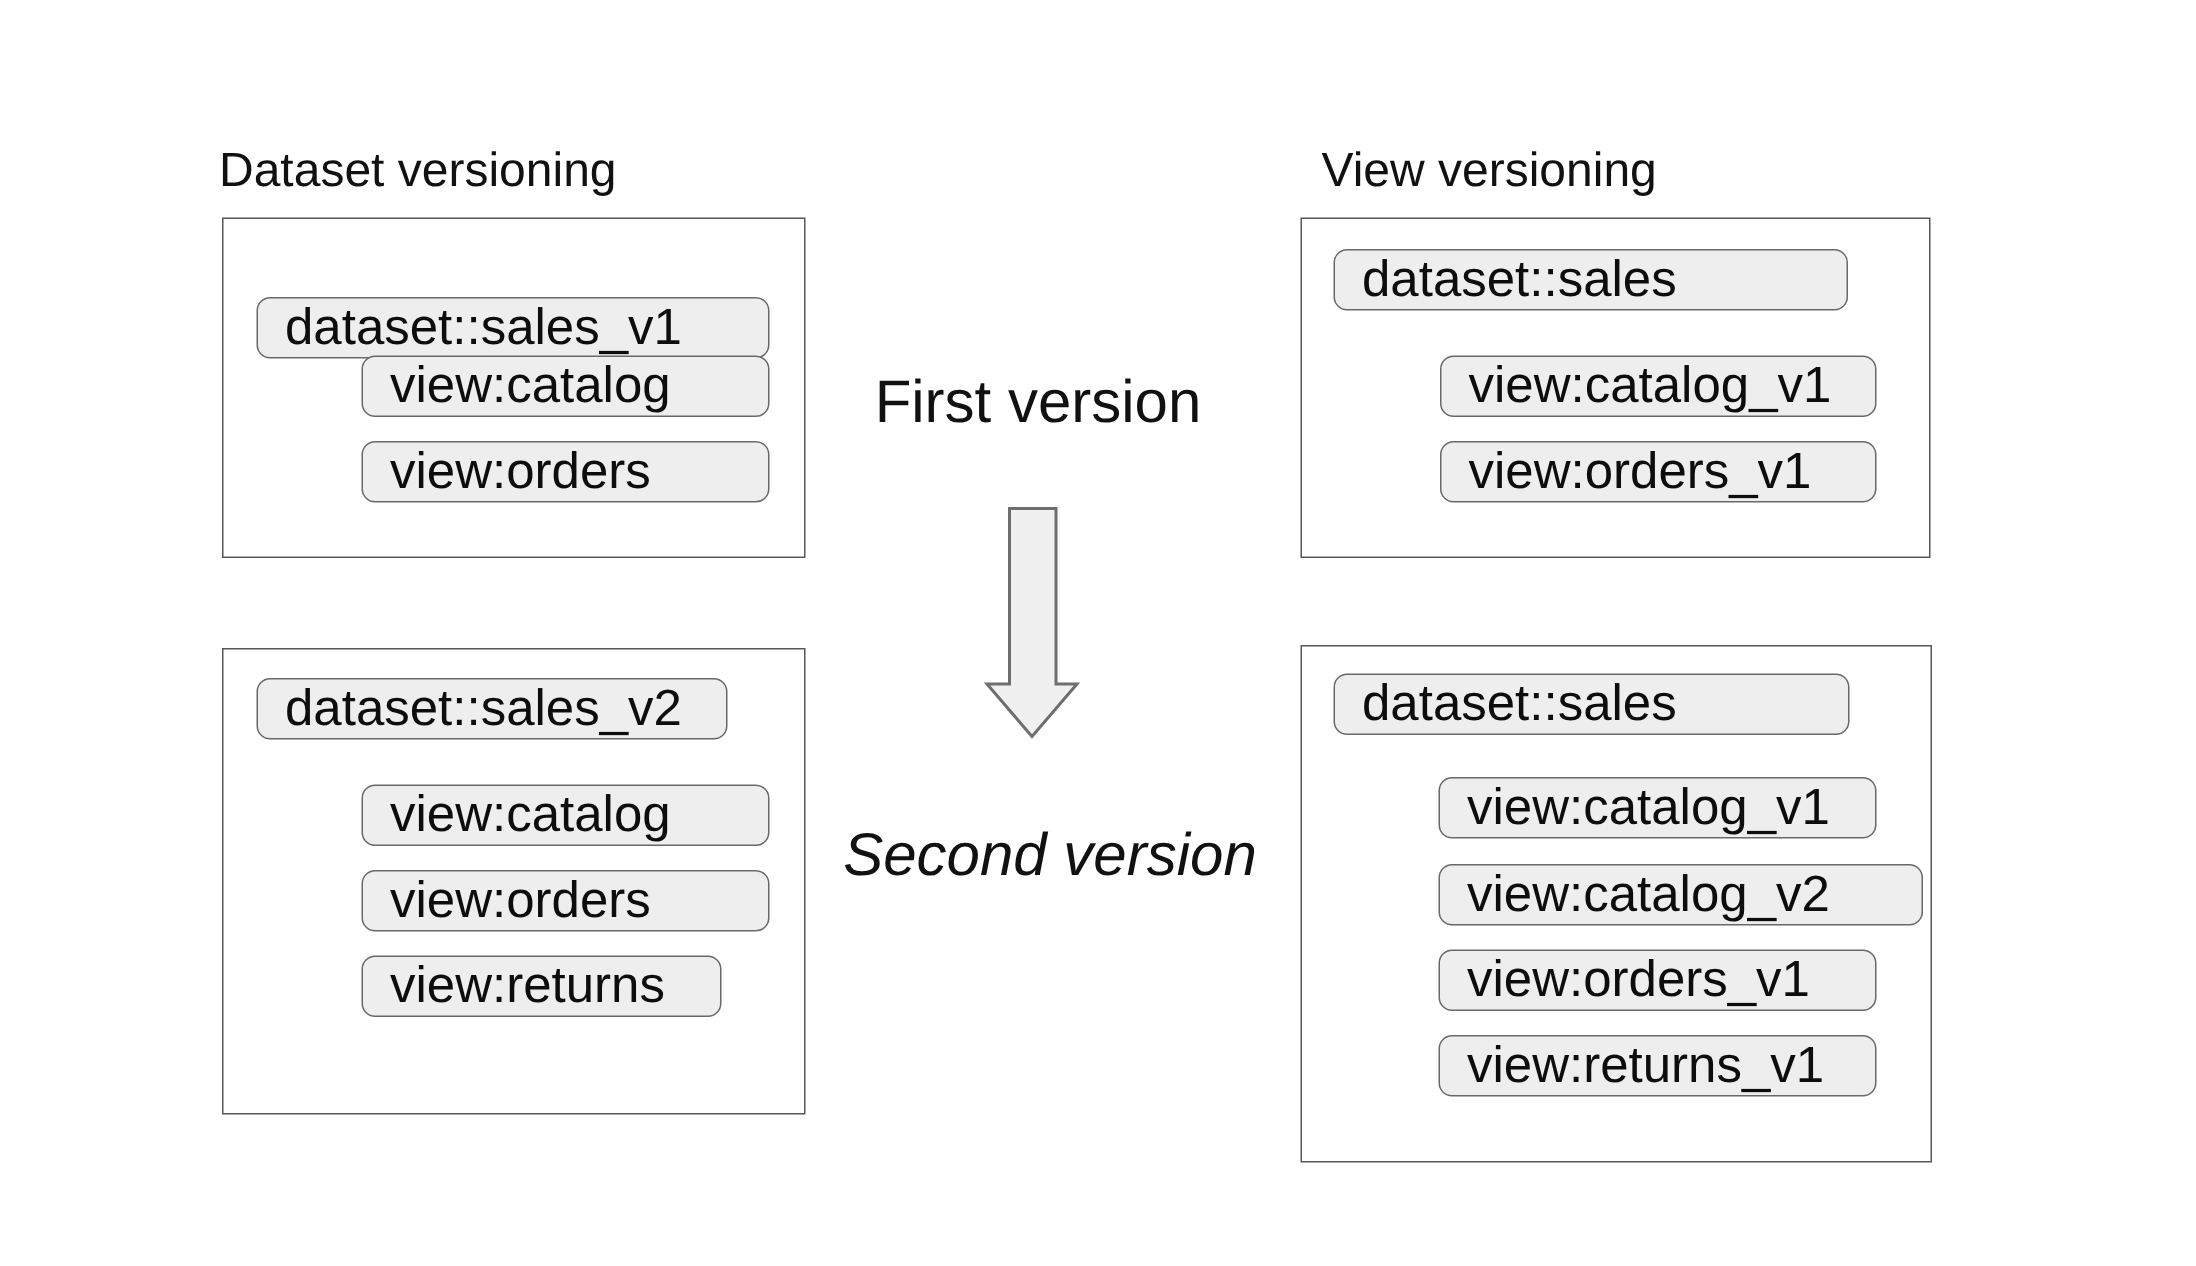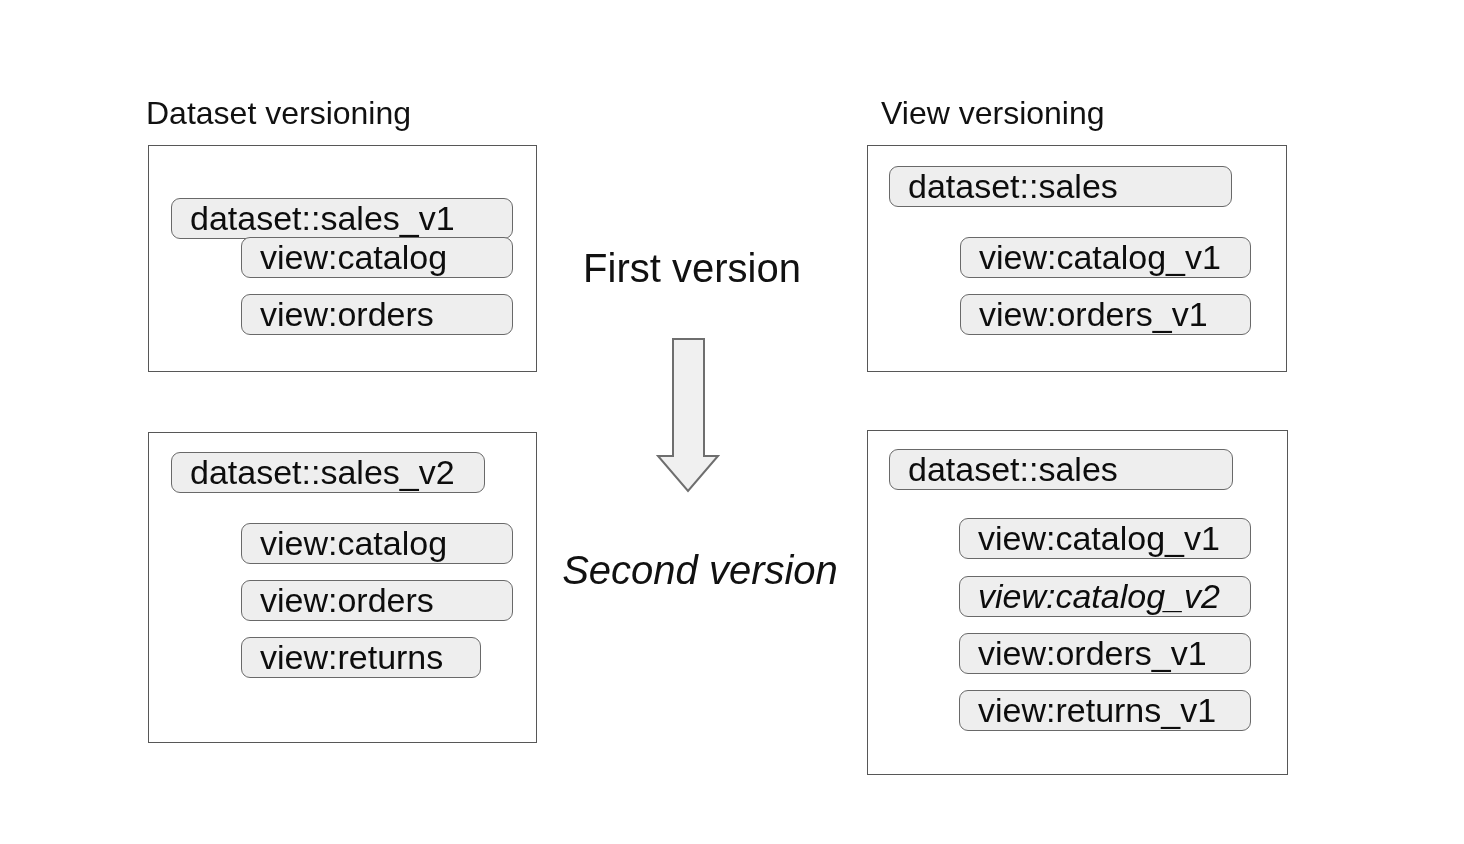--- a/index.html
+++ b/index.html
@@ -92,21 +92,21 @@
   <section class="group" style="left:148px; top:432px; width:389px; height:311px;">
     <div class="pill" style="left:22px; top:19px; width:314px;">dataset::sales_v2</div>
     <div class="pill" style="left:92px; top:90px; width:272px;">view:catalog</div>
     <div class="pill" style="left:92px; top:147px; width:272px;">view:orders</div>
     <div class="pill" style="left:92px; top:204px; width:240px;">view:returns</div>
   </section>
 
   <section class="group" style="left:867px; top:430px; width:421px; height:345px;">
     <div class="pill" style="left:21px; top:18px; width:344px;">dataset::sales</div>
     <div class="pill" style="left:91px; top:87px; width:292px;">view:catalog_v1</div>
-    <div class="pill" style="left:91px; top:145px; width:292px;font-style:italic;">view:catalog_v2</div>
+    <div class="pill" style="left:91px; top:145px; width:323px;">view:catalog_v2</div>
     <div class="pill" style="left:91px; top:202px; width:292px;">view:orders_v1</div>
     <div class="pill" style="left:91px; top:259px; width:292px;">view:returns_v1</div>
   </section>
 
   <div class="center-label" style="left:692px; top:250px;">First version</div>
 
   <svg class="arrow-svg" viewBox="0 0 1464 844" xmlns="http://www.w3.org/2000/svg">
     <polygon points="673,339 704,339 704,456 718,456 688,491 658,456 673,456"></polygon>
   </svg>
 

